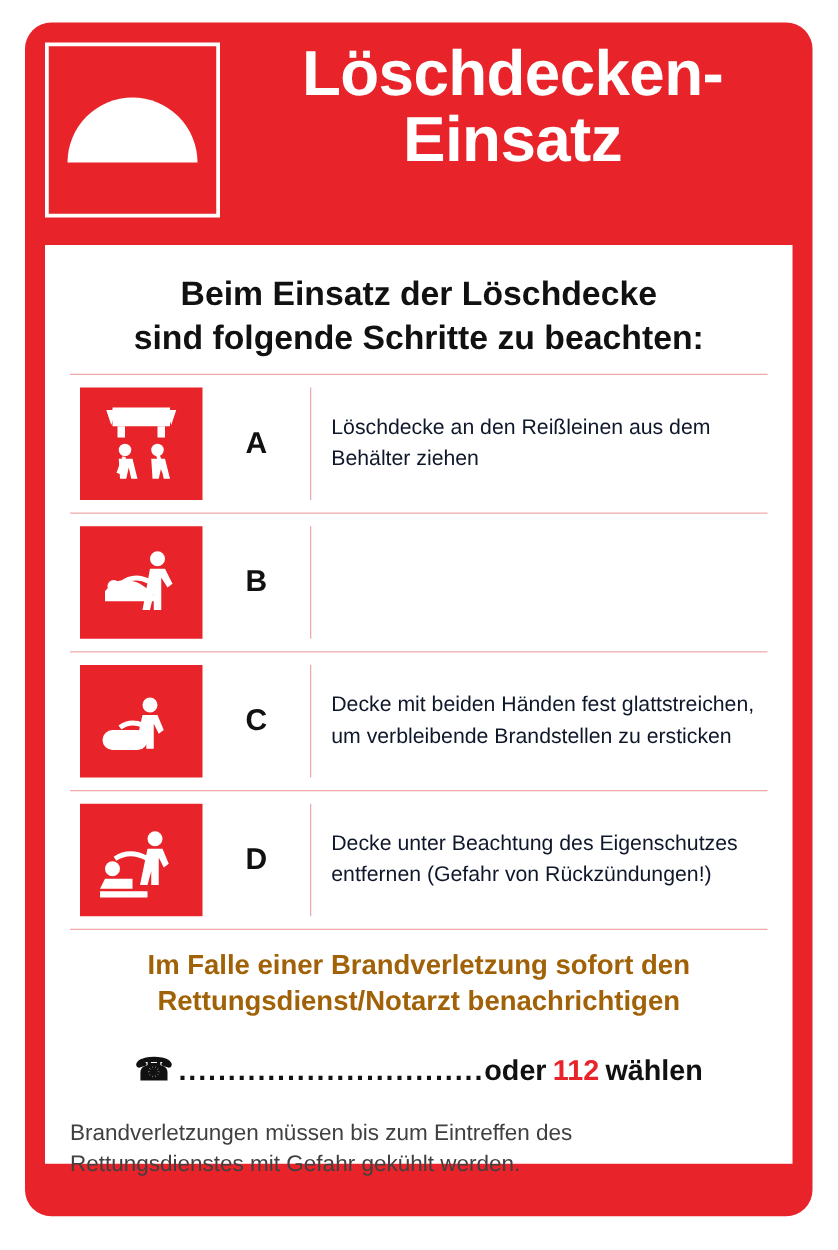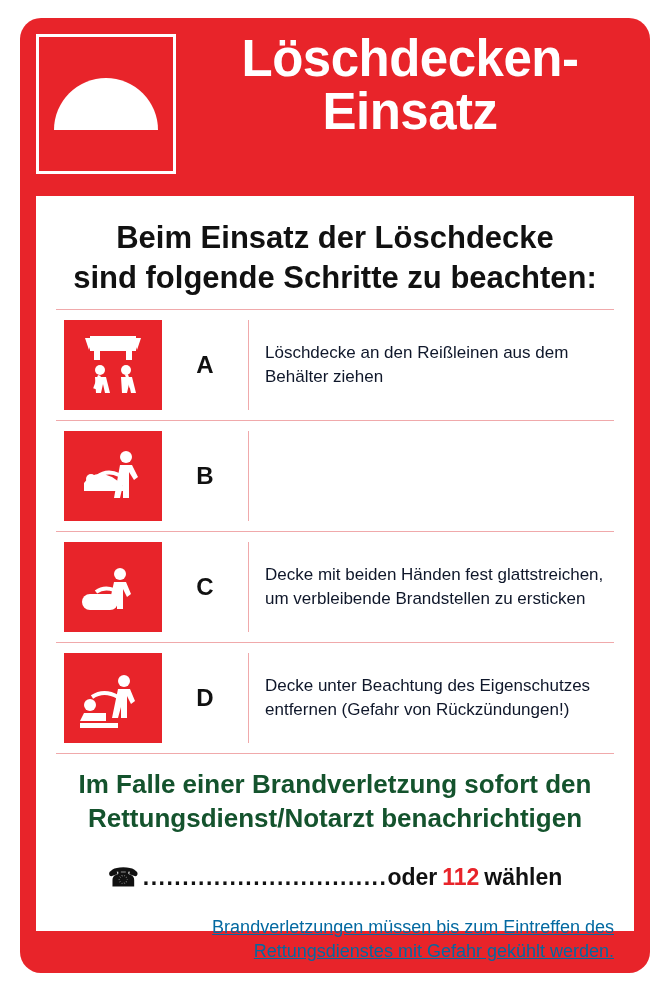--- a/index.html
+++ b/index.html
@@ -74,21 +74,21 @@
     top: 178px;
     bottom: 42px;
     background: #ffffff;
     box-sizing: border-box;
     padding: 18px 20px 10px 20px;
   }
 
   .intro {
     text-align: center;
     color: #111111;
-    font-size: 31px;
+    font-size: 27px;
     font-weight: bold;
     line-height: 1.28;
     margin: 4px 0 12px 0;
   }
 
   
   .steps {
     border-top: 1px solid #f0a9ab;
   }
   .step {
@@ -126,22 +126,22 @@
     flex: 1 1 auto;
     padding-left: 16px;
     font-size: 17px;
     line-height: 1.45;
     color: #0f172a;
   }
 
   
   .notice {
     text-align: center;
-    color: #14532d;
-    font-size: 26px;
+    color: #a16207;
+    font-size: 22px;
     font-weight: bold;
     line-height: 1.3;
     margin-top: 14px;
   }
   .phone-line {
     display: flex;
     align-items: center;
     justify-content: center;
     margin-top: 12px;
     font-size: 23px;
@@ -154,26 +154,25 @@
     margin-right: 4px;
   }
   .dots {
     letter-spacing: 1.5px;
   }
   .num112 {
     color: #e8242a;
     margin: 16px 5px;
   }
   .cooling {
-    text-align: right;
+    text-align: left;
     font-size: 18px;
     line-height: 1.35;
-    color: #0369a1;
+    color: #404040;
     margin-top: 8px;
-    text-decoration: underline;
   }
 
   svg { display: block; }
 </style>
 </head>
 <body>
 
 <div class="sign">
 
   <div class="header">

